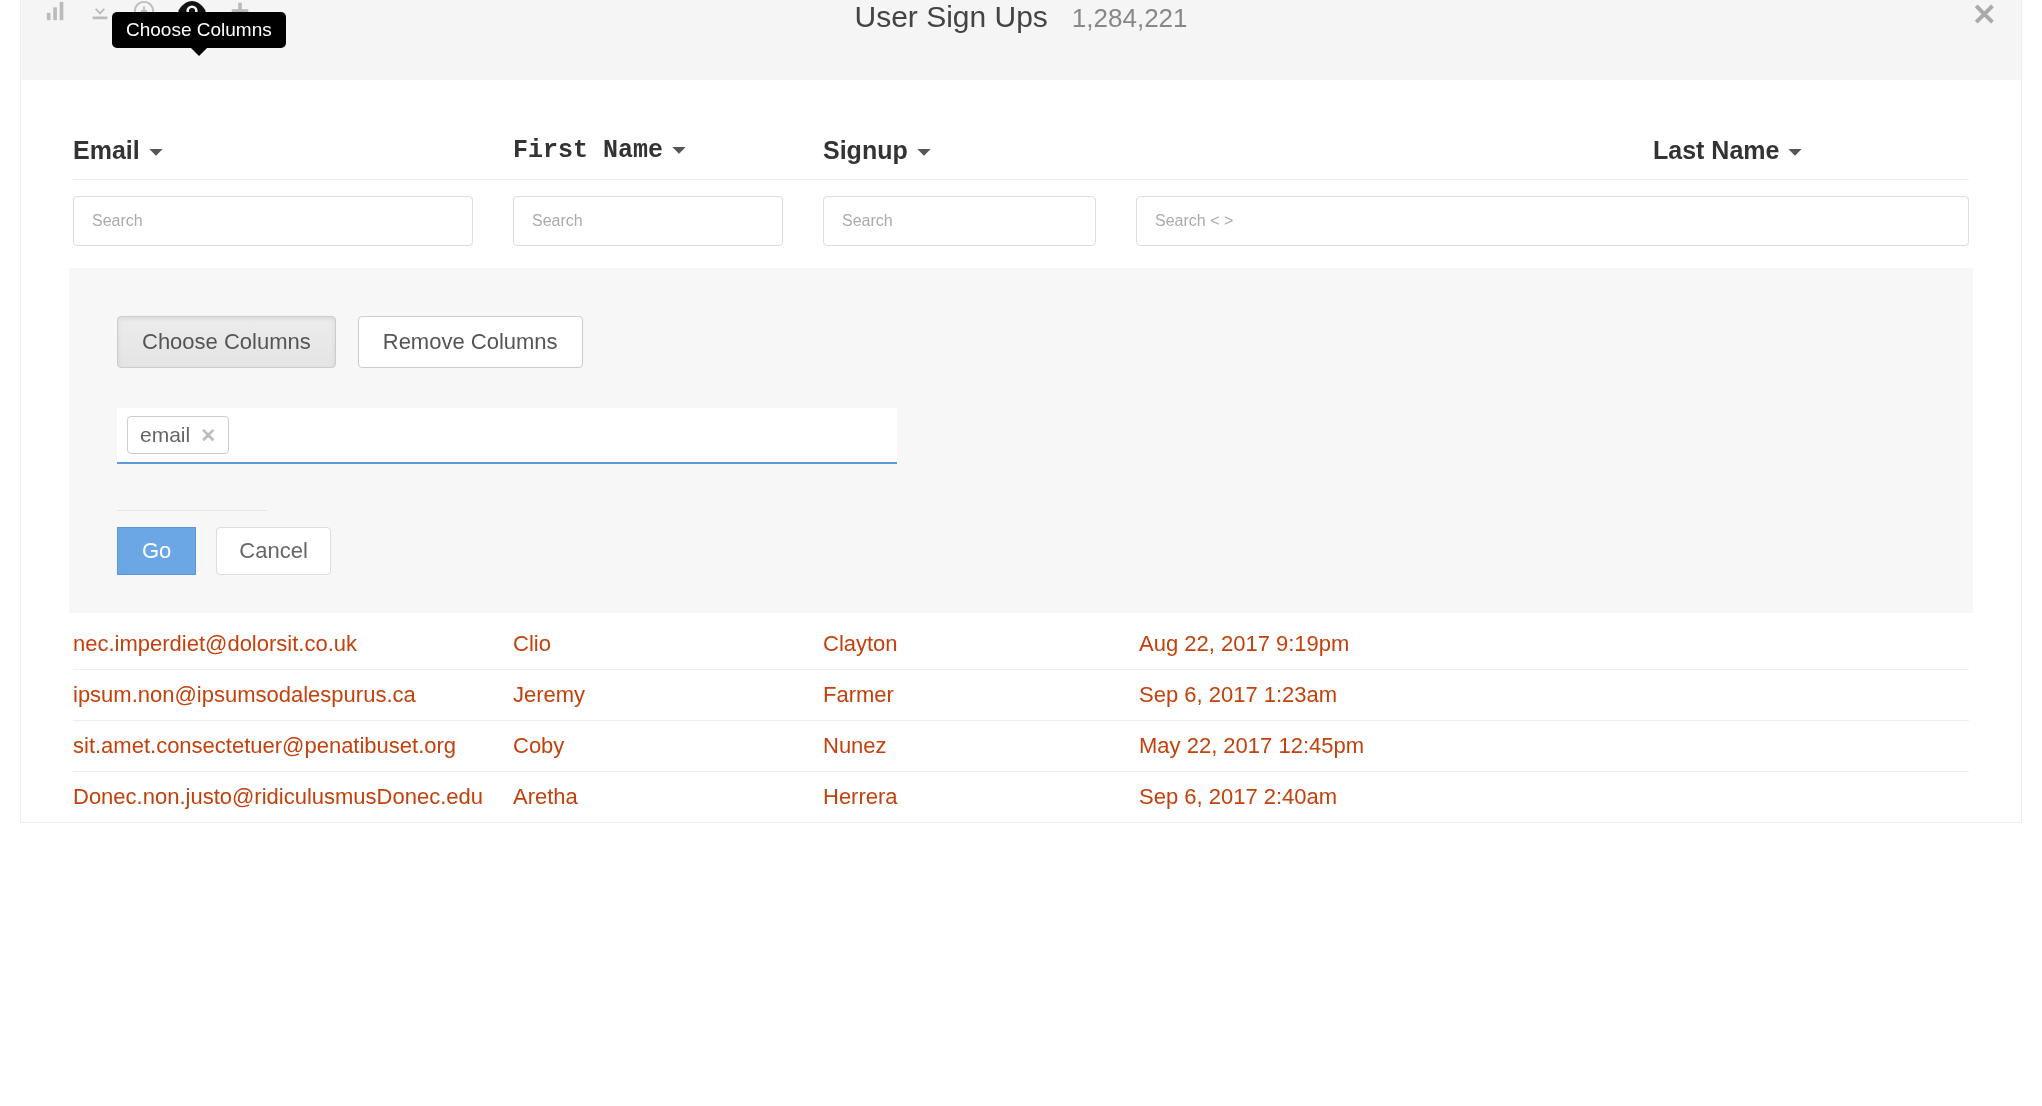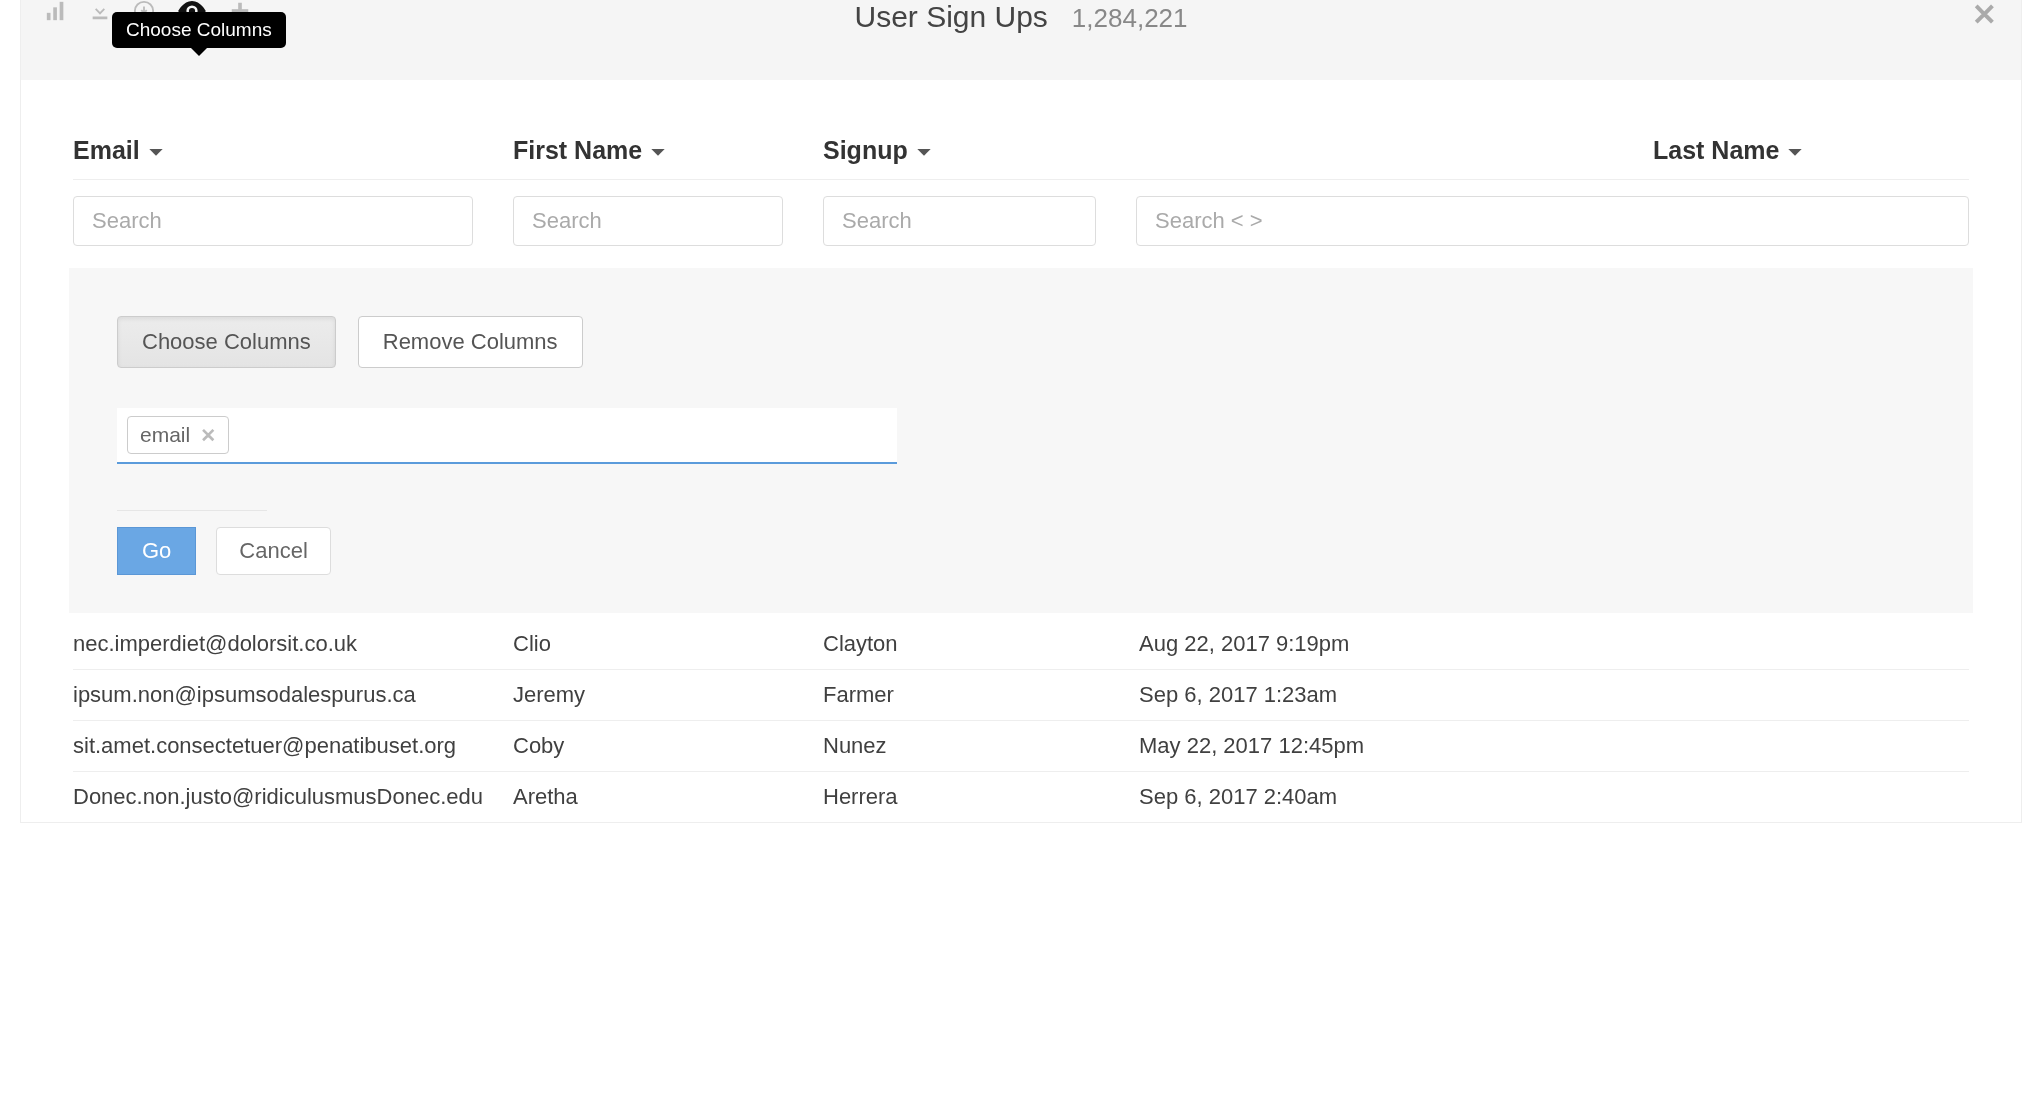--- a/index.html
+++ b/index.html
@@ -78,21 +78,21 @@
 
   
   .cols {
     display: flex;
     margin-top: 56px;
     border-bottom: 1px solid #eee;
     padding-bottom: 14px;
   }
   .col { flex: 0 0 auto; }
   .col.email { width: 440px; }
-  .col.first { width: 310px; }
+  .col.first { width: 310px; font-family: Liberation Mono, monospace; }
   .col.last  { width: 316px; }
   .col.signup{ flex: 1; }
   .col-head {
     font-size: 25px;
     font-weight: 700;
     color: #333;
     display: inline-flex;
     align-items: center;
     gap: 8px;
     cursor: pointer;
@@ -103,21 +103,21 @@
   .searches {
     display: flex;
     gap: 40px;
     margin-top: 16px;
   }
   .searches input {
     height: 50px;
     border: 1px solid #ddd;
     border-radius: 4px;
     padding: 0 18px;
-    font-size: 22px;
+    font-size: 16px;
     color: #333;
     outline: none;
   }
   .searches input::placeholder { color:#aaa; }
   .si-email { width: 400px; }
   .si-first { width: 270px; }
   .si-last  { width: 273px; }
   .si-signup{ flex: 1; min-width: 260px; }
 
   
@@ -190,21 +190,21 @@
     cursor:pointer;
   }
 
   
   .rows { margin-top: 0; }
   .row {
     display:flex;
     border-top: 1px solid #eee;
     padding: 12px 0;
     font-size: 22px;
-    color:#404040;
+    color:#c2410c;
   }
   .row:first-child { border-top:none; padding-top: 18px;}
   .row .c-email { width: 440px; }
   .row .c-first { width: 310px; }
   .row .c-last  { width: 316px; }
   .row .c-signup{ flex:1; }
 </style>
 </head>
 <body>
 

